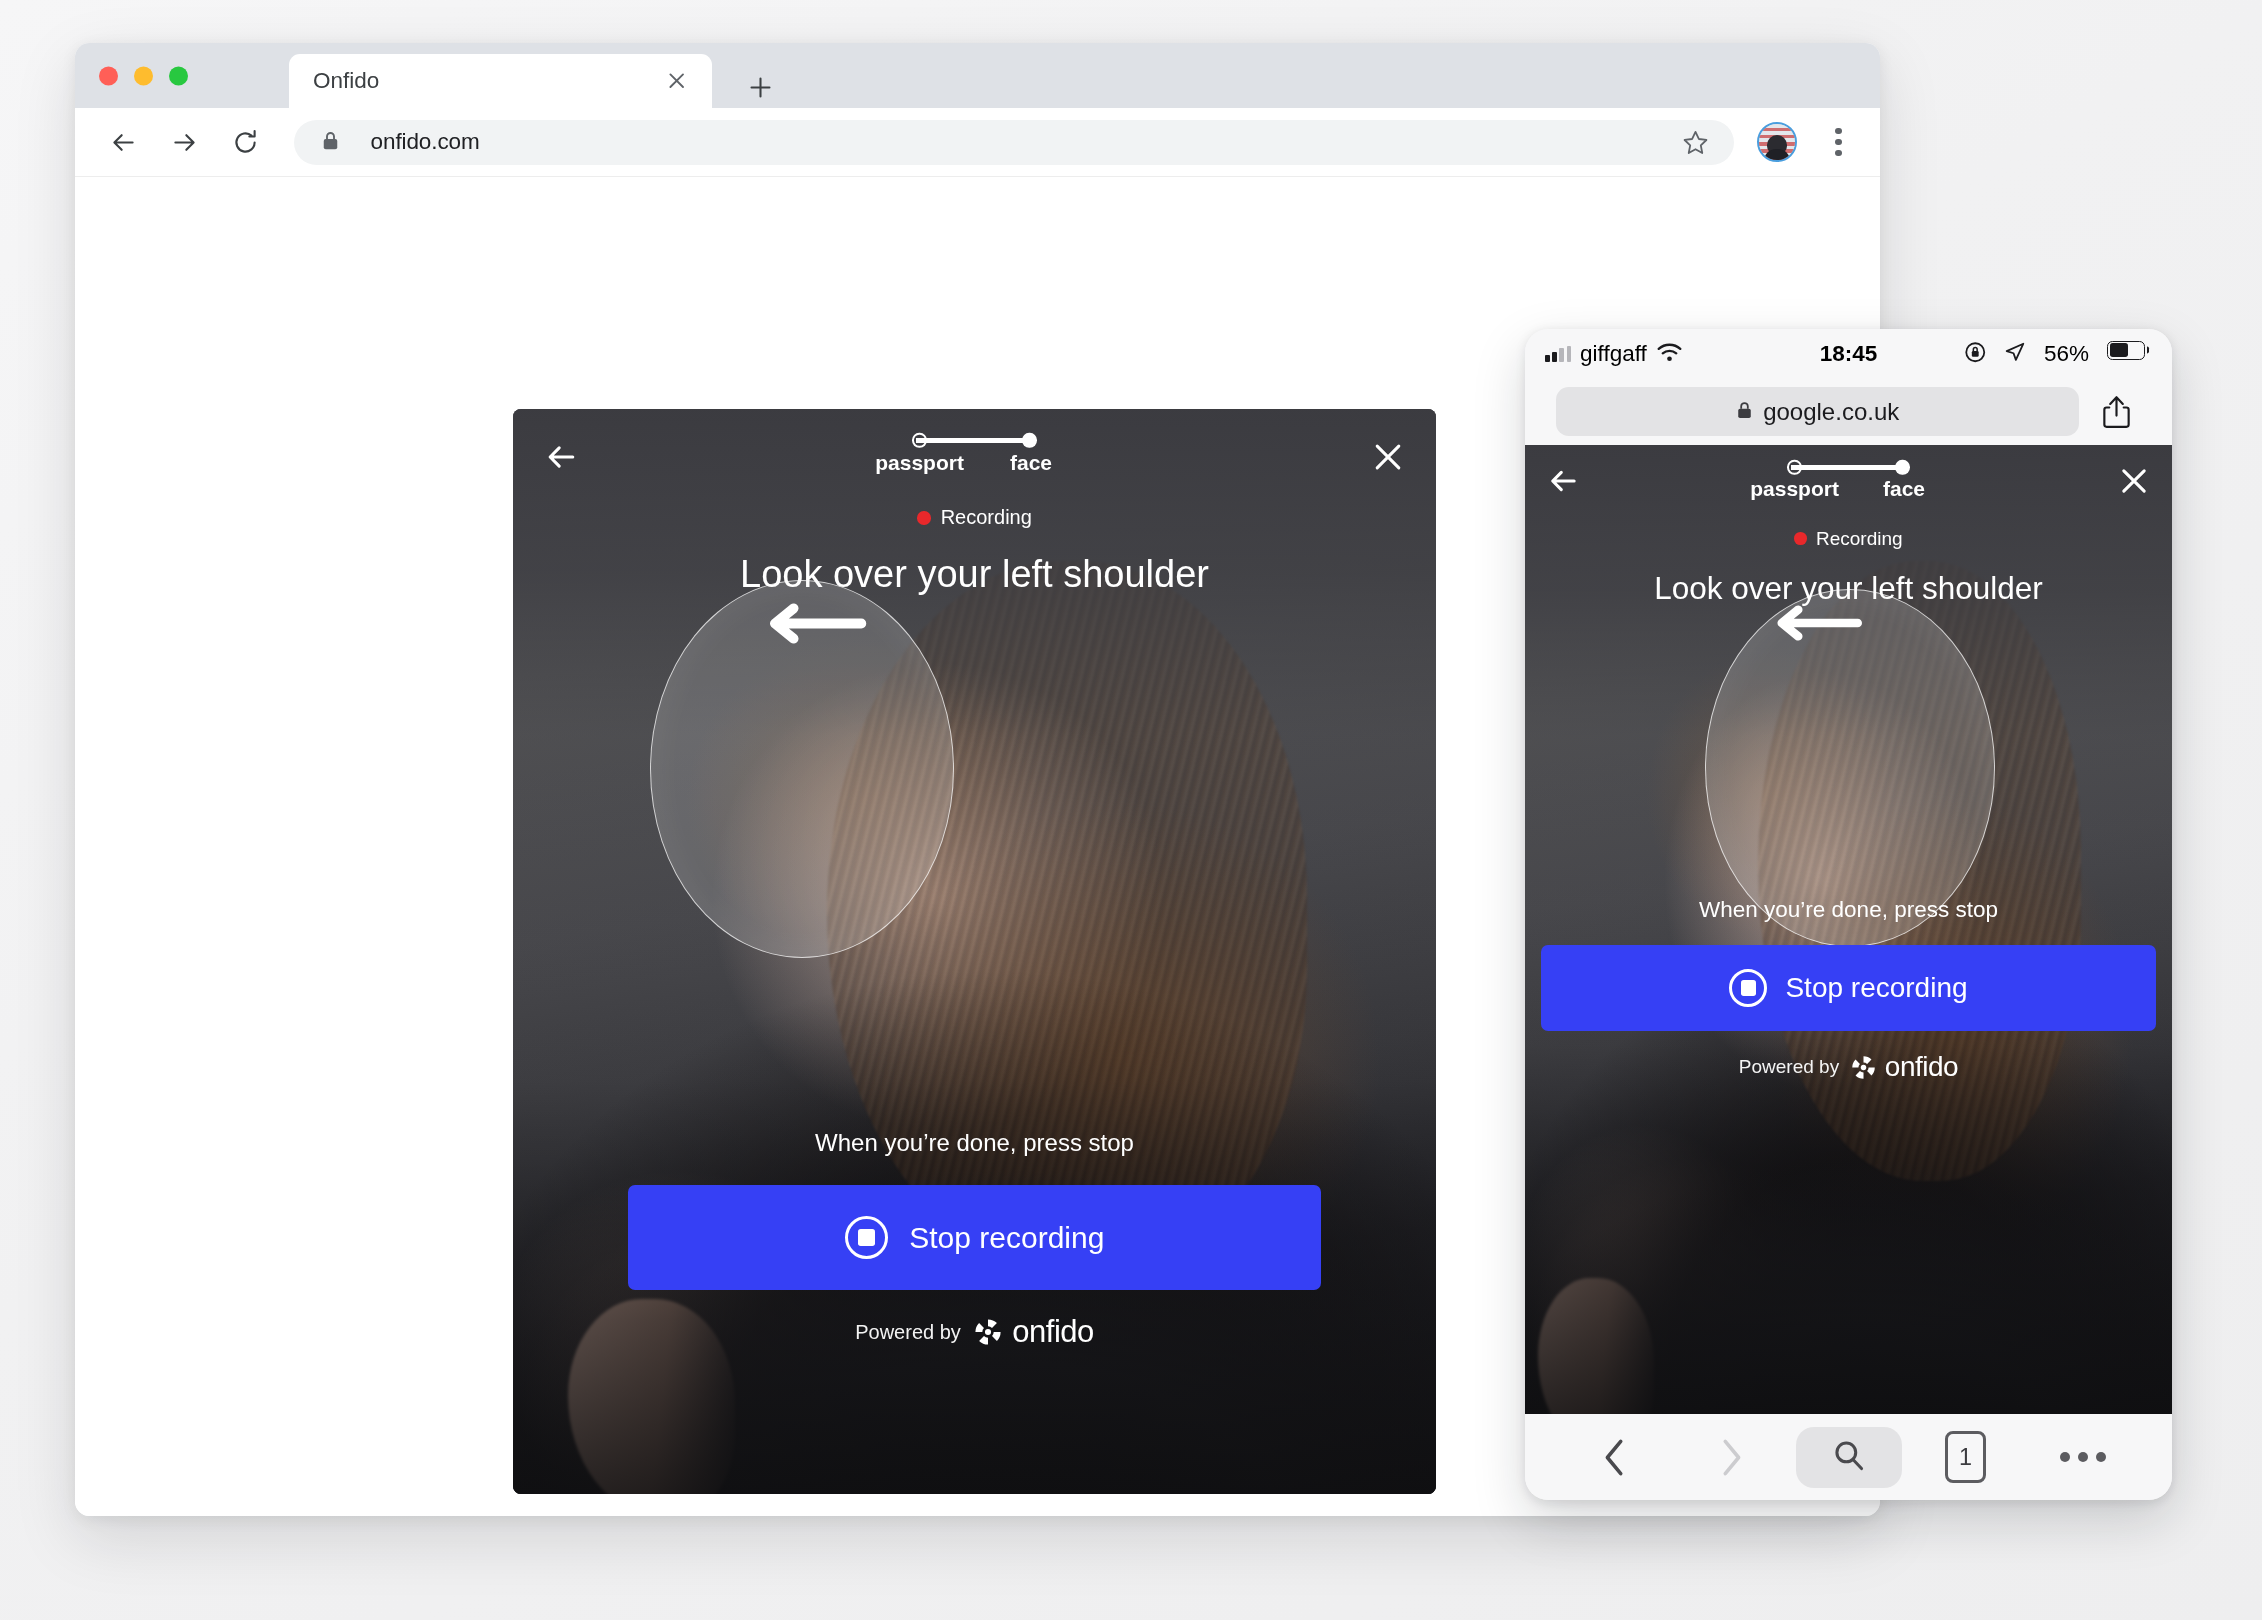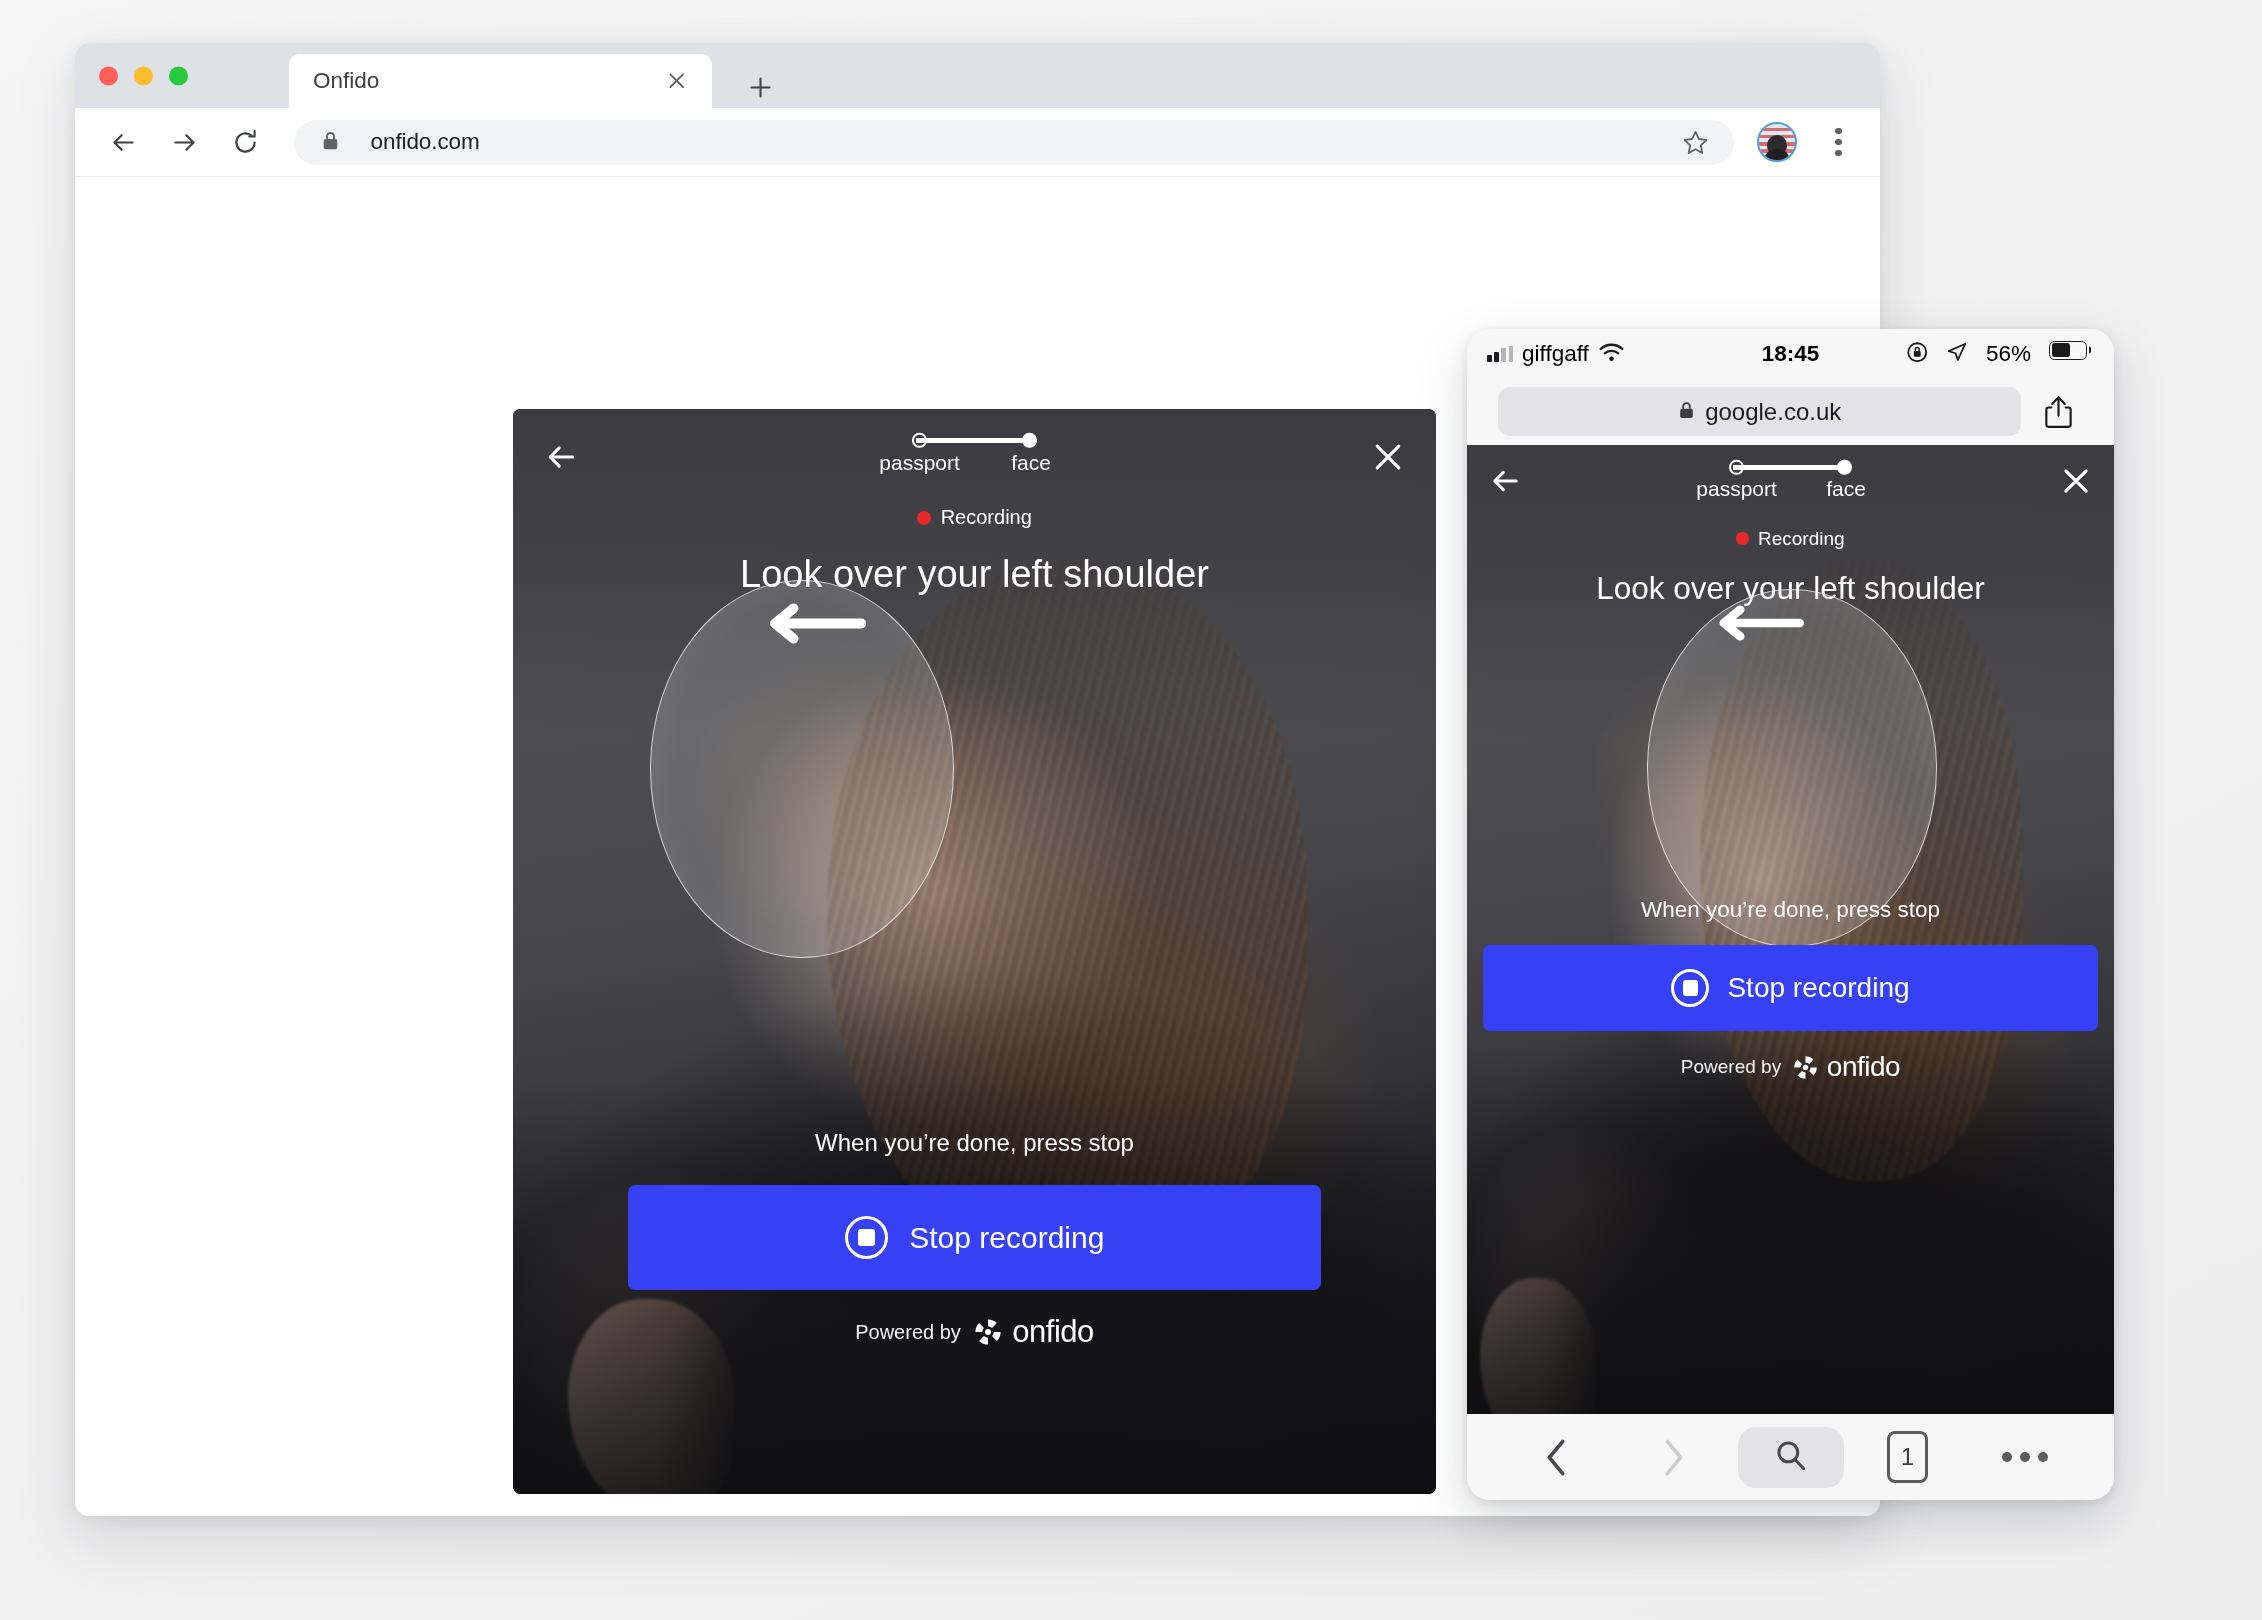--- a/index.html
+++ b/index.html
@@ -235,21 +235,21 @@
   .step-line { background: #ffffff; }
   .step-dot { border-radius: 50%; position: absolute; top: 50%; transform: translateY(-50%); }
   .step-dot.done { background: transparent; border: 2.3px solid #ffffff; }
   .step-dot.current { background: #ffffff; }
   .stepper-labels { position: relative; width: 100%; }
   .stepper-labels span {
     position: absolute;
     color: #ffffff;
     white-space: nowrap;
     transform: translateX(-50%);
-    font-weight: 400;
+    font-weight: 700;
   }
 
   .rec-row { display: flex; align-items: center; justify-content: center; }
   .rec-dot { border-radius: 50%; background: #e8282b; }
   .rec-label { color: #ffffff; }
 
   .headline { color: #ffffff; text-align: center; font-weight: 400; }
 
   .turn-arrow { position: relative; }
   .turn-arrow svg { display: block; }
@@ -317,21 +317,21 @@
   #desktop-card .stop-icon { width: 43px; height: 43px; border-width: 3.6px; }
   #desktop-card .stop-icon i { width: 17px; height: 17px; border-radius: 2.7px; }
   #desktop-card .powered { gap: 13.5px; margin-top: 24px; }
   #desktop-card .powered-label { font-size: 20px; }
   #desktop-card .onfido-word { font-size: 31px; margin-left: 10px; }
   #desktop-card .onfido-mark { width: 28px; height: 28px; }
 
   
   .phone {
     position: absolute;
-    left: 1467px;
+    left: 1525px;
     top: 329px;
     width: 647px;
     height: 1171px;
     background: #f7f7f8;
     border-radius: 23.4px;
     box-shadow: 0 20px 52px rgba(20,22,30,0.17), 0 2.7px 10.8px rgba(20,22,30,0.10);
     overflow: hidden;
     display: flex;
     flex-direction: column;
   }

